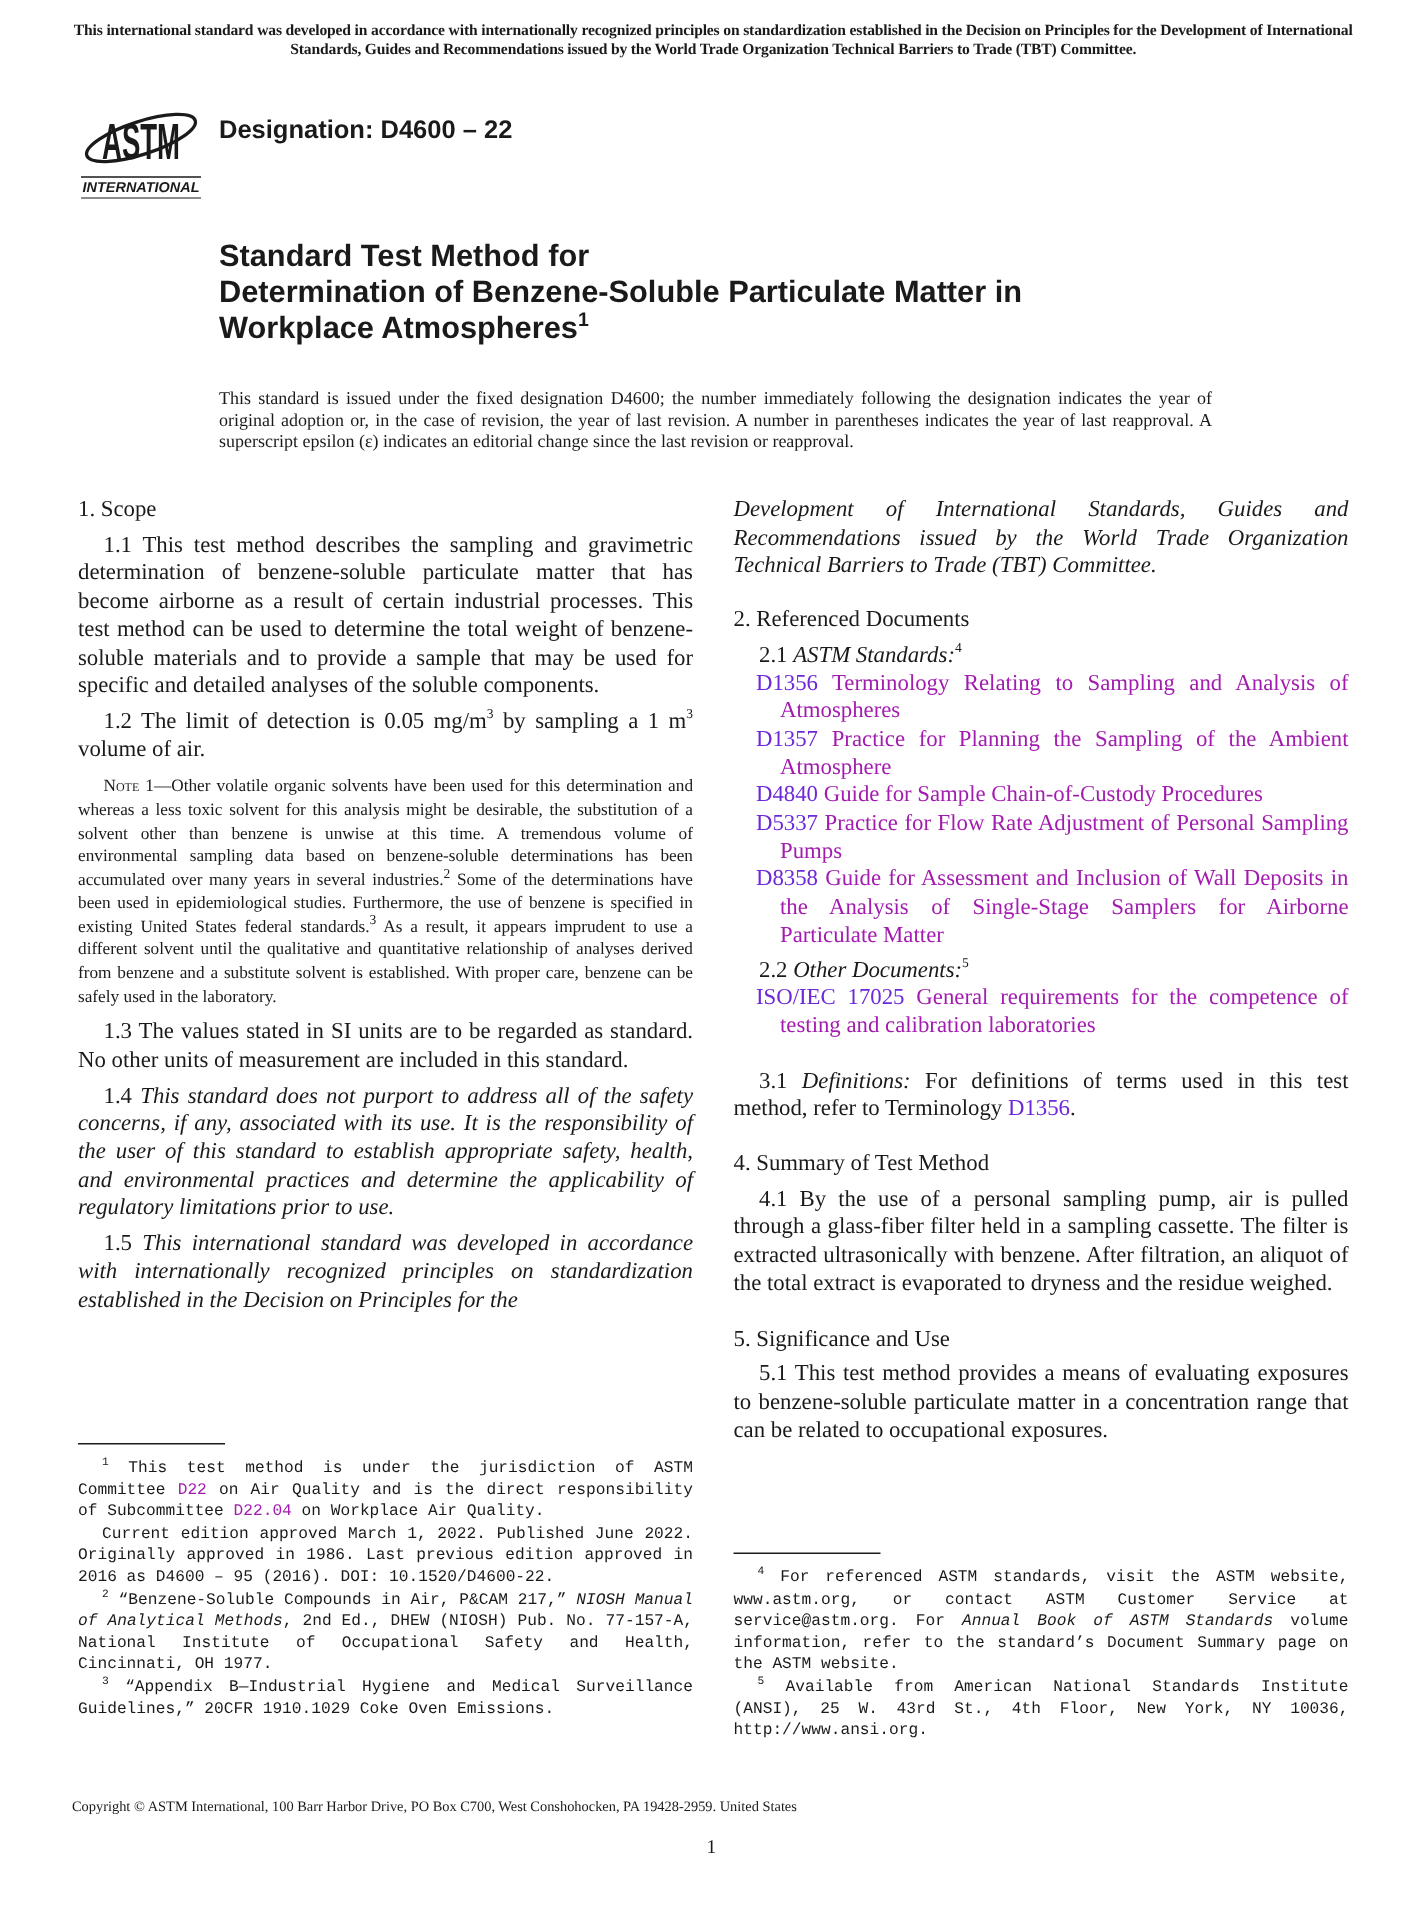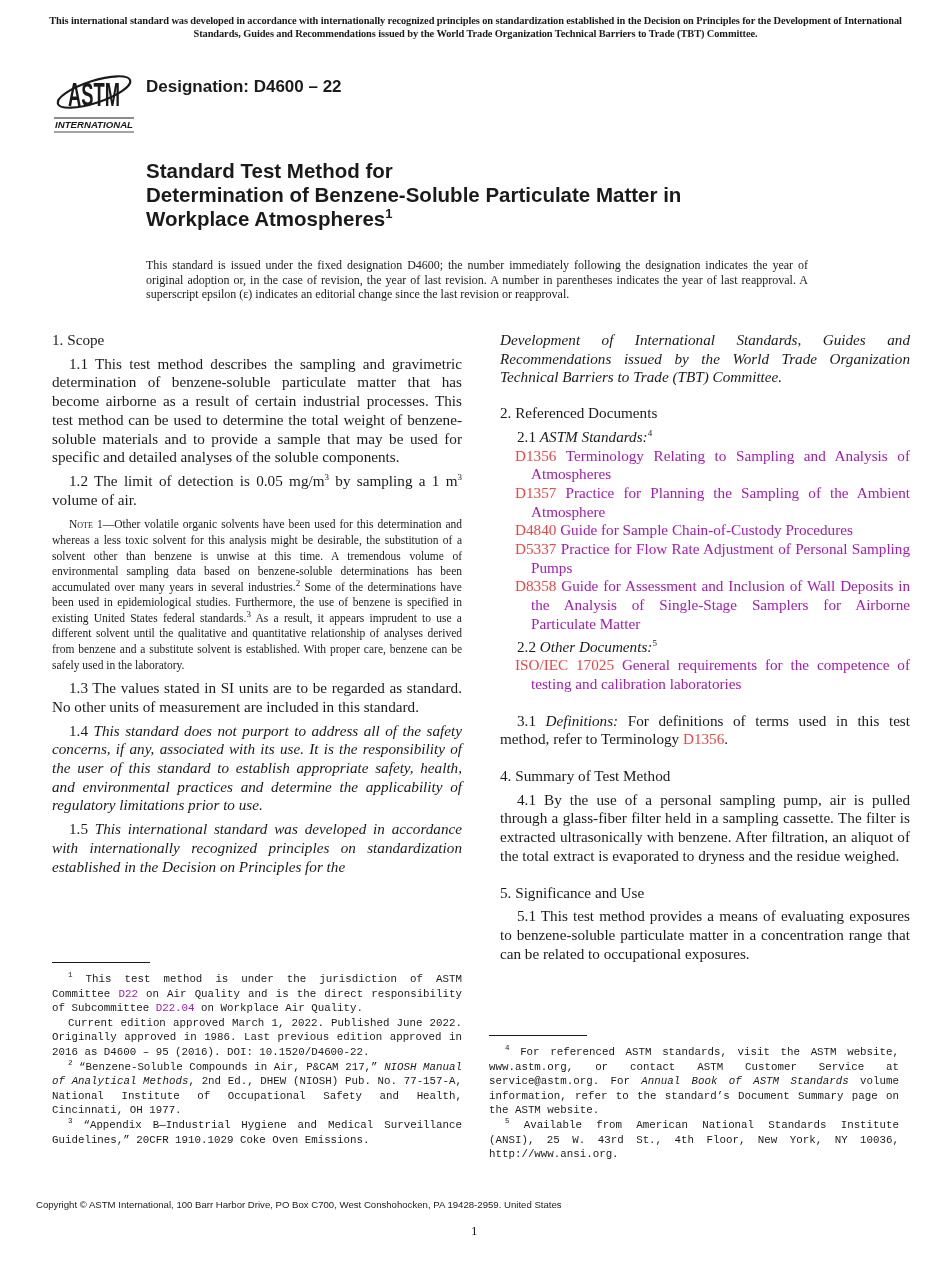--- a/index.html
+++ b/index.html
@@ -5,37 +5,37 @@
   html, body { margin: 0; padding: 0; background: #ffffff; }
   body { width: 950px; height: 1272px; position: relative; overflow: hidden; color: #1a1a1a; font-family: "Liberation Serif", serif; }
   .banner { position: absolute; left: 48px; top: 14px; width: 855px; text-align: center; font-family: "Liberation Serif", serif; font-weight: bold; font-size: 10.4px; line-height: 13px; letter-spacing: -0.1px; }
   .logo { position: absolute; left: 52px; top: 56px; width: 84px; height: 78px; }
   .designation { position: absolute; left: 146px; top: 77px; font-family: "Liberation Sans", sans-serif; font-weight: bold; font-size: 17px; }
   .title { position: absolute; left: 146px; top: 159px; width: 700px; font-family: "Liberation Sans", sans-serif; font-weight: bold; font-size: 20.5px; line-height: 24px; }
   .title sup { font-size: 13px; }
   .issued { position: absolute; left: 146px; top: 258px; width: 662px; font-size: 12px; line-height: 14.6px; text-align: justify; }
   .col { position: absolute; top: 331px; width: 410px; font-size: 15.2px; line-height: 18.7px; }
   .col-left { left: 52px; }
-  .col-right { left: 489px; margin-left: 11px; }
+  .col-right { left: 489px; }
   h2 { font-size: 15.2px; font-weight: normal; margin: 0 0 5px 0; }
   p { margin: 0; text-align: justify; }
   .para { text-indent: 17px; margin-bottom: 5px; }
   .note { font-size: 11.5px; line-height: 15.6px; text-indent: 17px; text-align: justify; margin: 8px 0 6px 0; }
   .smallcaps { font-variant: small-caps; }
   sup { font-size: 9px; line-height: 0; }
   .it { font-style: italic; }
-  .red { color: #ef4444; }
+  .red { color: #6d28d9; }
   .blue { color: #a21caf; }
   .ref { padding-left: 31px; text-indent: -16px; text-align: justify; margin: 0; }
   .sub { padding-left: 17px; margin: 0; }
   .footnotes { position: absolute; width: 410px; font-size: 10.8px; line-height: 14.6px; }
   .fn-rule { width: 98px; border-top: 1px solid #1a1a1a; margin-bottom: 9px; }
   .fn { text-indent: 16px; text-align: justify; margin: 0; font-family: Liberation Mono, monospace; }
   .fn sup { font-size: 7.5px; }
-  .copyright { position: absolute; left: 36px; top: 1199px; font-family: Liberation Sans, sans-serif; font-size: 9.6px; }
+  .copyright { position: absolute; left: 48px; top: 1199px; font-family: Liberation Serif, serif; font-size: 9.6px; }
   .pagenum { position: absolute; left: 471px; top: 1223px; font-size: 13px; }
 </style>
 </head>
 <body>
 
 <div class="banner">This international standard was developed in accordance with internationally recognized principles on standardization established in the Decision on Principles for the Development of International Standards, Guides and Recommendations issued by the World Trade Organization Technical Barriers to Trade (TBT) Committee.</div>
 
 <div class="logo">
   <svg width="84" height="78" viewBox="0 0 84 78">
     <ellipse cx="42" cy="36" rx="38" ry="11" fill="none" stroke="#1a1a1a" stroke-width="2.2" transform="rotate(-18 42 36)"></ellipse>

